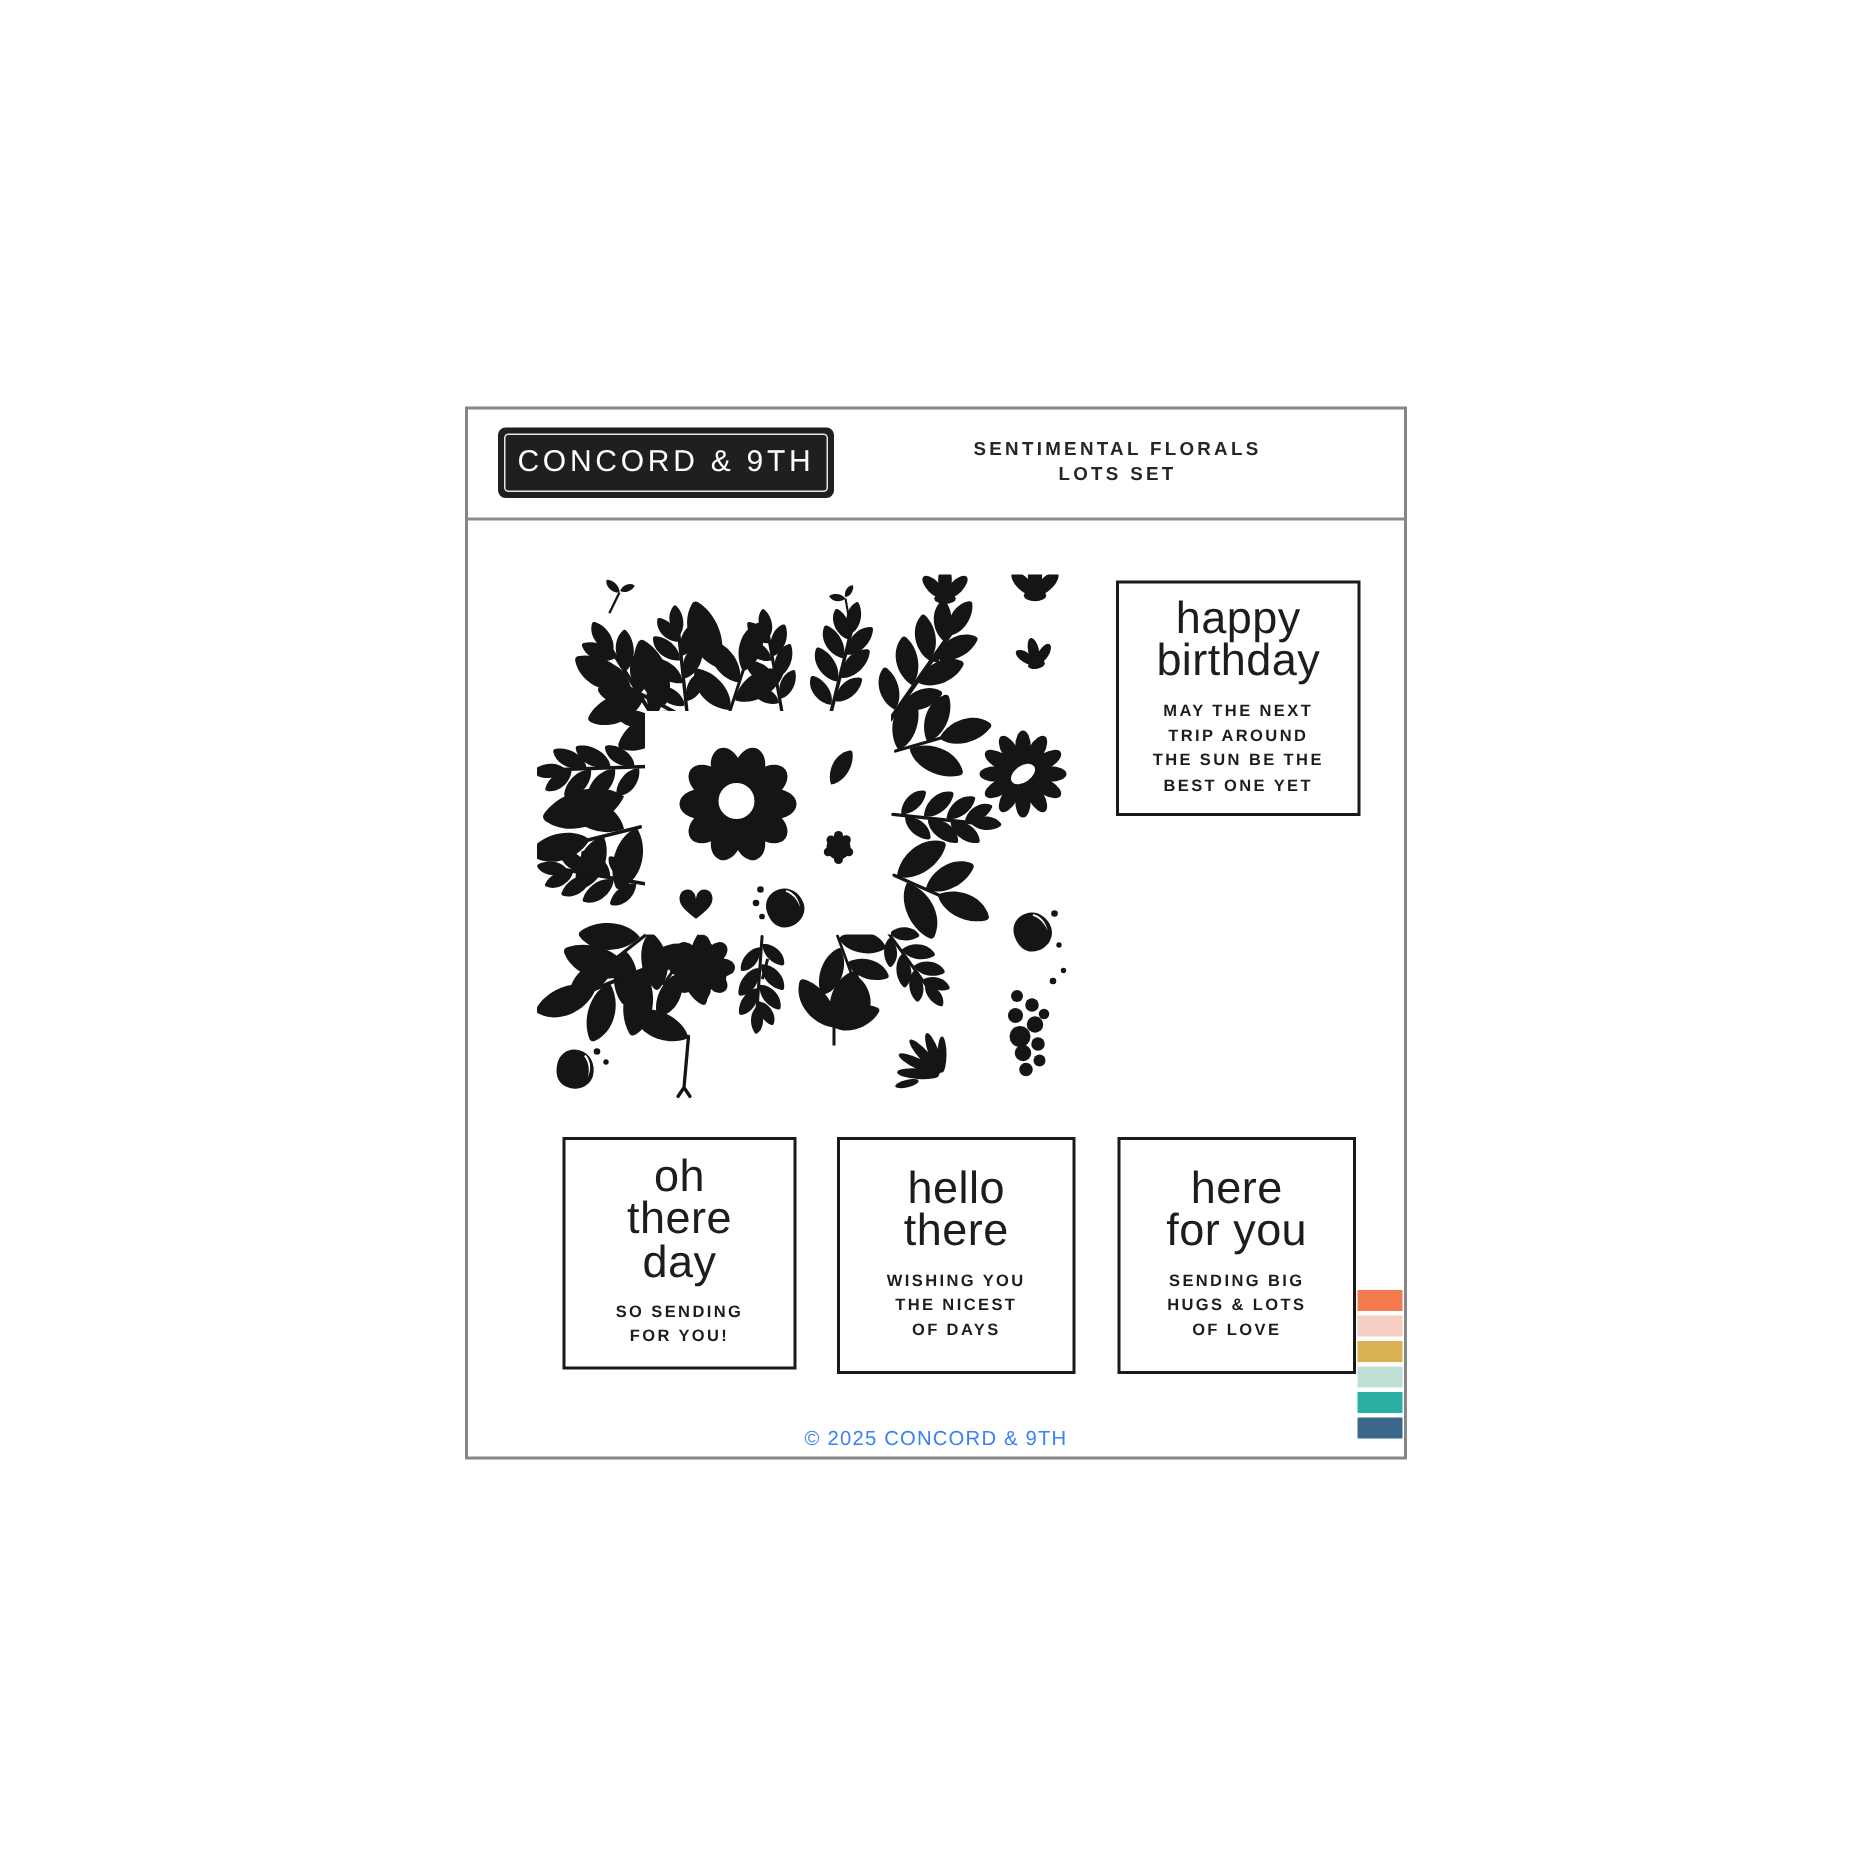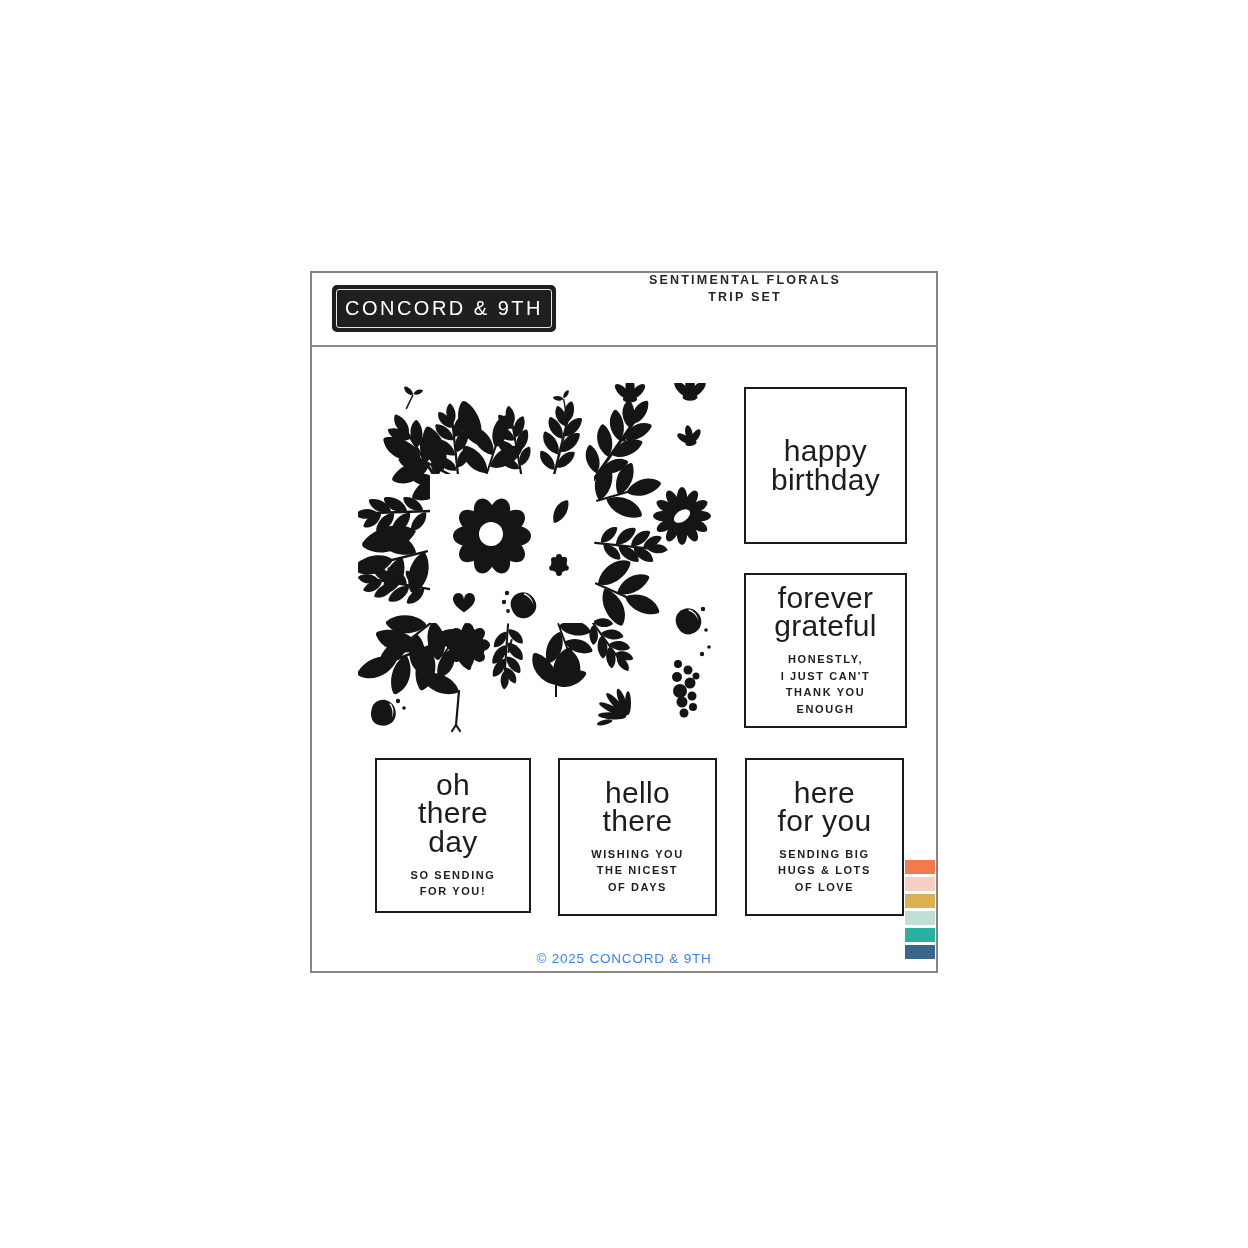--- a/index.html
+++ b/index.html
@@ -9,21 +9,21 @@
          border:2px solid #868686;box-sizing:border-box;background:#fff;}
   
   .hdr{position:absolute;left:0;top:0;width:100%;height:74px;
        border-bottom:2px solid #8d8d8d;box-sizing:border-box;}
   .logo{position:absolute;left:20px;top:12px;width:224px;height:47px;background:#211e1f;
         border-radius:5px;padding:4px;box-sizing:border-box;}
   .logo-inner{width:100%;height:100%;border:1px solid #e5e5e5;border-radius:3px;box-sizing:border-box;
         display:flex;align-items:center;justify-content:center;color:#ffffff;
         font-size:20px;letter-spacing:2.5px;white-space:nowrap;}
   .ttl{position:absolute;left:288px;top:0;width:290px;height:68px;display:flex;
-       flex-direction:column;align-items:center;justify-content:flex-start;gap:3px;}
+       flex-direction:column;align-items:center;justify-content:center;gap:3px;}
   .ttl div{font-size:12.5px;font-weight:bold;letter-spacing:2.2px;color:#262626;}
   
   .sbox{position:absolute;border:2px solid #1a1a1a;box-sizing:border-box;background:#fff;
         display:flex;flex-direction:column;align-items:center;justify-content:center;
         text-align:center;gap:11px;margin-left:12px;}
   .phrase{font-size:30px;line-height:.94;color:#1d1d1d;white-space:pre-line;letter-spacing:.3px;}
   .sub{font-size:11px;font-weight:bold;letter-spacing:1.6px;line-height:1.5;color:#1d1d1d;white-space:pre-line;}
   .b1{left:420px;top:114px;width:163px;height:157px;}
   .b2{left:420px;top:300px;width:163px;height:155px;}
   .b3{left:51px;top:485px;width:156px;height:155px;}
@@ -43,21 +43,21 @@
 
 <div class="canvas">
   <div class="sheet">
 
     <div class="hdr">
       <div class="logo">
         <div class="logo-inner">CONCORD &amp; 9TH</div>
       </div>
       <div class="ttl">
         <div>SENTIMENTAL FLORALS</div>
-        <div>TRIP SET</div>
+        <div>LOTS SET</div>
       </div>
     </div>
 
     <svg class="florals" viewBox="0 0 356 364">
       <defs>
         <path id="lf" d="M0 0 C6 -9 21 -13 30 -5 C31 -4 31 -3 30 -2 C22 6 7 7 0 0 Z"></path>
         <g id="fr">
           <rect x="-2" y="-1.2" width="60" height="2.4" rx="1.2"></rect>
           <use href="#lf" transform="translate(5,-1) rotate(-42) scale(0.75)"></use>
           <use href="#lf" transform="translate(8,1) rotate(42) scale(0.75)"></use>
@@ -317,28 +317,24 @@
           <use href="#bud" transform="translate(26,330) rotate(14)"></use>
           <circle cx="40" cy="318" r="2.2"></circle>
             <circle cx="46" cy="325" r="1.8"></circle>
         </g>
       </g>
     </svg>
 
     <div class="sbox b1">
       <div class="phrase">happy
 birthday</div>
-    </div>
-    <div class="sbox b2">
-      <div class="phrase">forever
-grateful</div>
-      <div class="sub">HONESTLY,
-I JUST CAN'T
-THANK YOU
-ENOUGH</div>
+      <div class="sub">MAY THE NEXT
+TRIP AROUND
+THE SUN BE THE
+BEST ONE YET</div>
     </div>
     <div class="sbox b3">
       <div class="phrase">oh
 there
 day</div>
       <div class="sub">SO SENDING
 FOR YOU!</div>
     </div>
     <div class="sbox b4">
       <div class="phrase">hello

